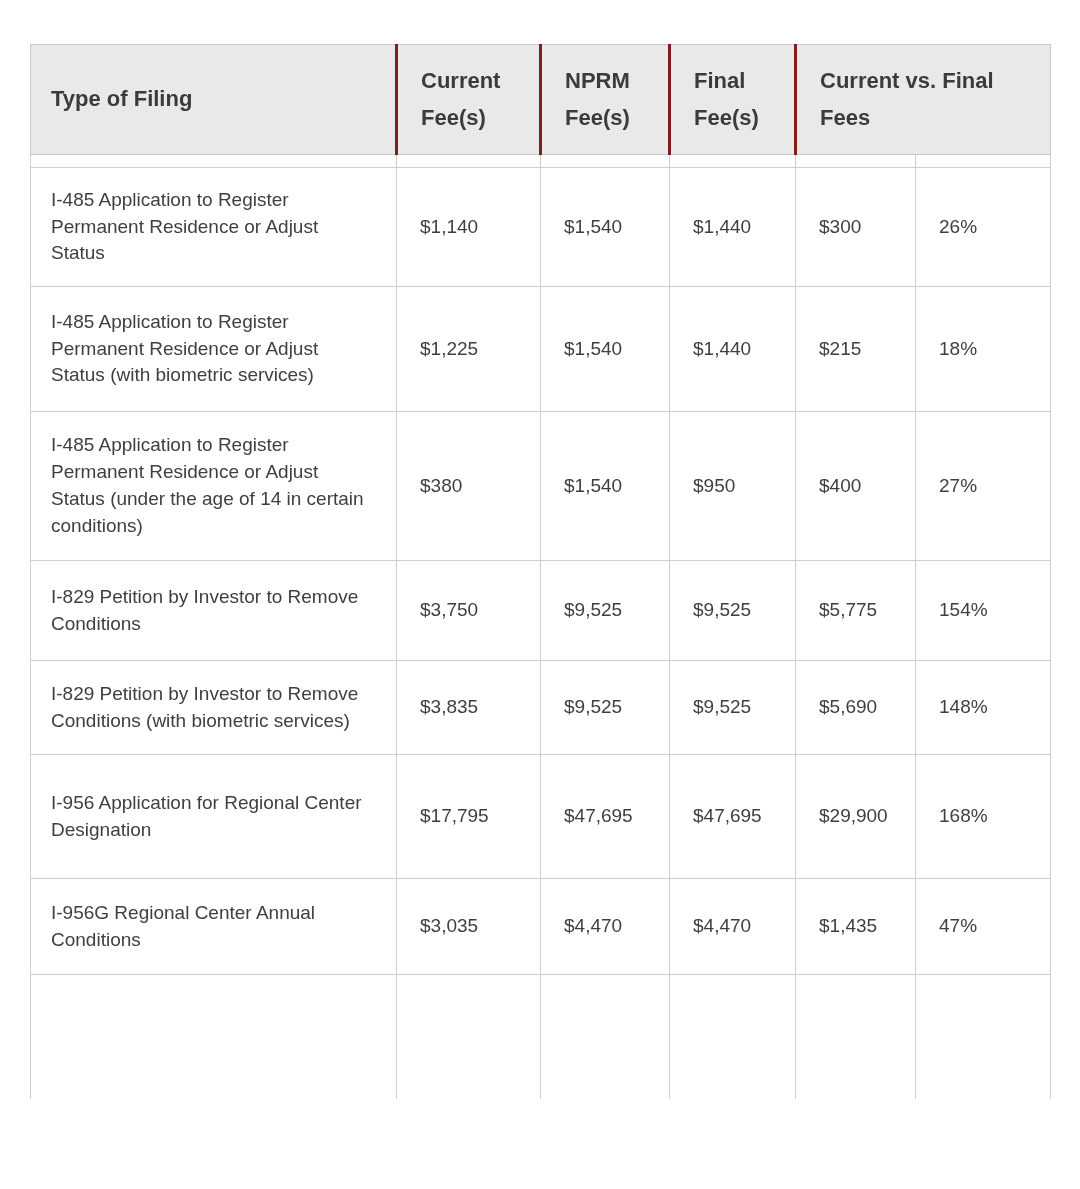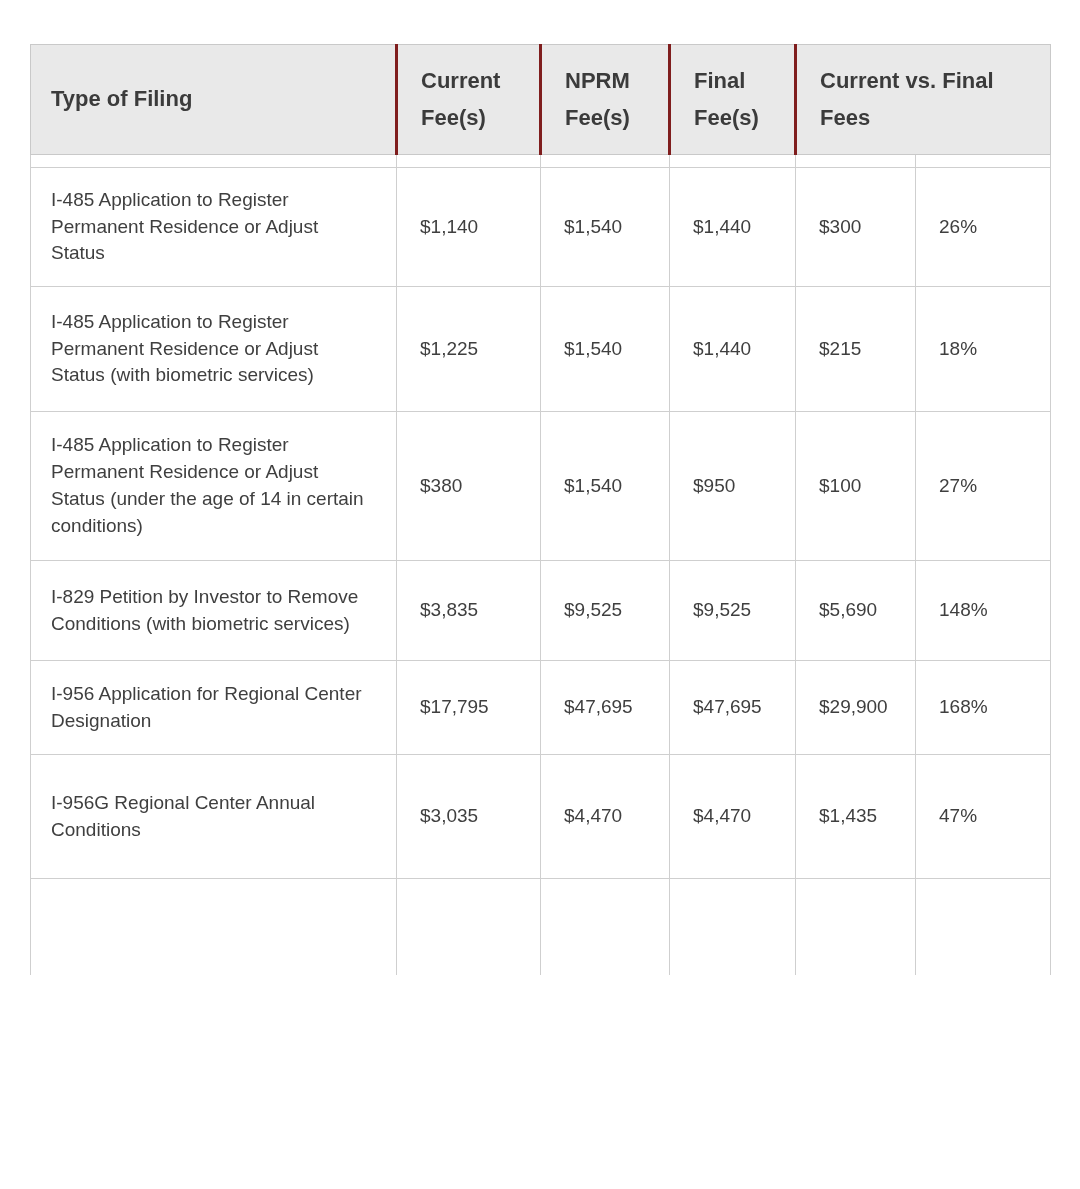--- a/index.html
+++ b/index.html
@@ -116,25 +116,33 @@
         <td>$1,440</td>
         <td>$215</td>
         <td>18%</td>
       </tr>
 
       <tr>
         <td class="filing">I-485 Application to Register Permanent Residence or Adjust Status (under the age of 14 in certain conditions)</td>
         <td>$380</td>
         <td>$1,540</td>
         <td>$950</td>
-        <td>$100</td>
+        <td>$400</td>
         <td>27%</td>
       </tr>
 
 
+      <tr>
+        <td class="filing">I-829 Petition by Investor to Remove Conditions</td>
+        <td>$3,750</td>
+        <td>$9,525</td>
+        <td>$9,525</td>
+        <td>$5,775</td>
+        <td>154%</td>
+      </tr>
 
       <tr>
         <td class="filing">I-829 Petition by Investor to Remove Conditions (with biometric services)</td>
         <td>$3,835</td>
         <td>$9,525</td>
         <td>$9,525</td>
         <td>$5,690</td>
         <td>148%</td>
       </tr>
 

